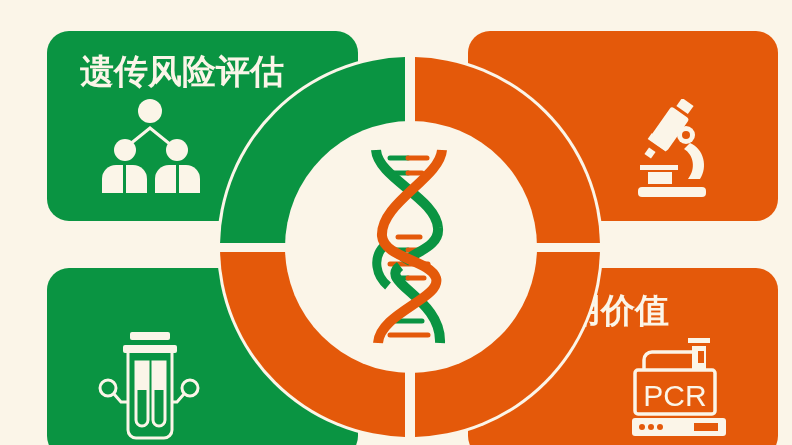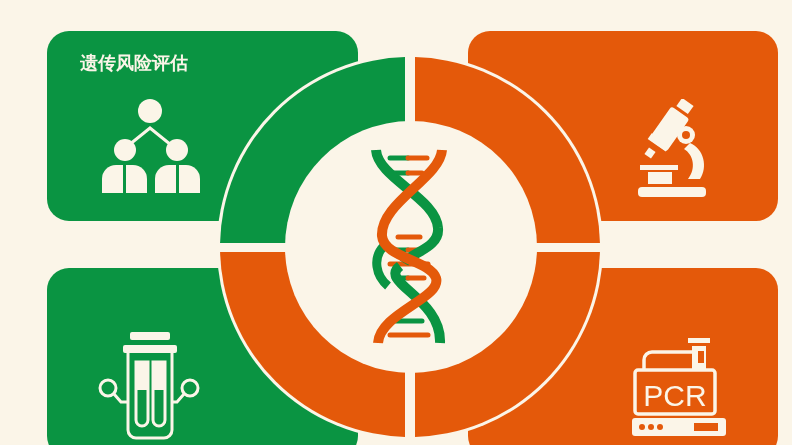--- a/index.html
+++ b/index.html
@@ -8,21 +8,21 @@
       background: #fbf5e8;
       font-family: "DejaVu Sans", "Liberation Sans", sans-serif;
     }
     .card {
       position: absolute; border-radius: 22px; overflow: hidden;
     }
     .card.green { background: #0a9442; }
     .card.orange { background: #e4590a; }
     .card-title {
       position: absolute; color: #fbf5e8; font-weight: bold;
-      font-size: 18px; letter-spacing: 0px; white-space: nowrap; line-height: 1;
+      font-size: 34px; letter-spacing: 0px; white-space: nowrap; line-height: 1;
     }
     .icon { position: absolute; }
     #stage { position: absolute; left: 0; top: 0; width: 792px; height: 445px; pointer-events: none; }
     #stage .hit { pointer-events: auto; }
   </style>
 </head>
 <body>
 
 <div class="card green" style="left:47px; top:31px; width:311px; height:190px;">
   <div class="card-title" style="left:33px; top:23px;">遗传风险评估</div>

